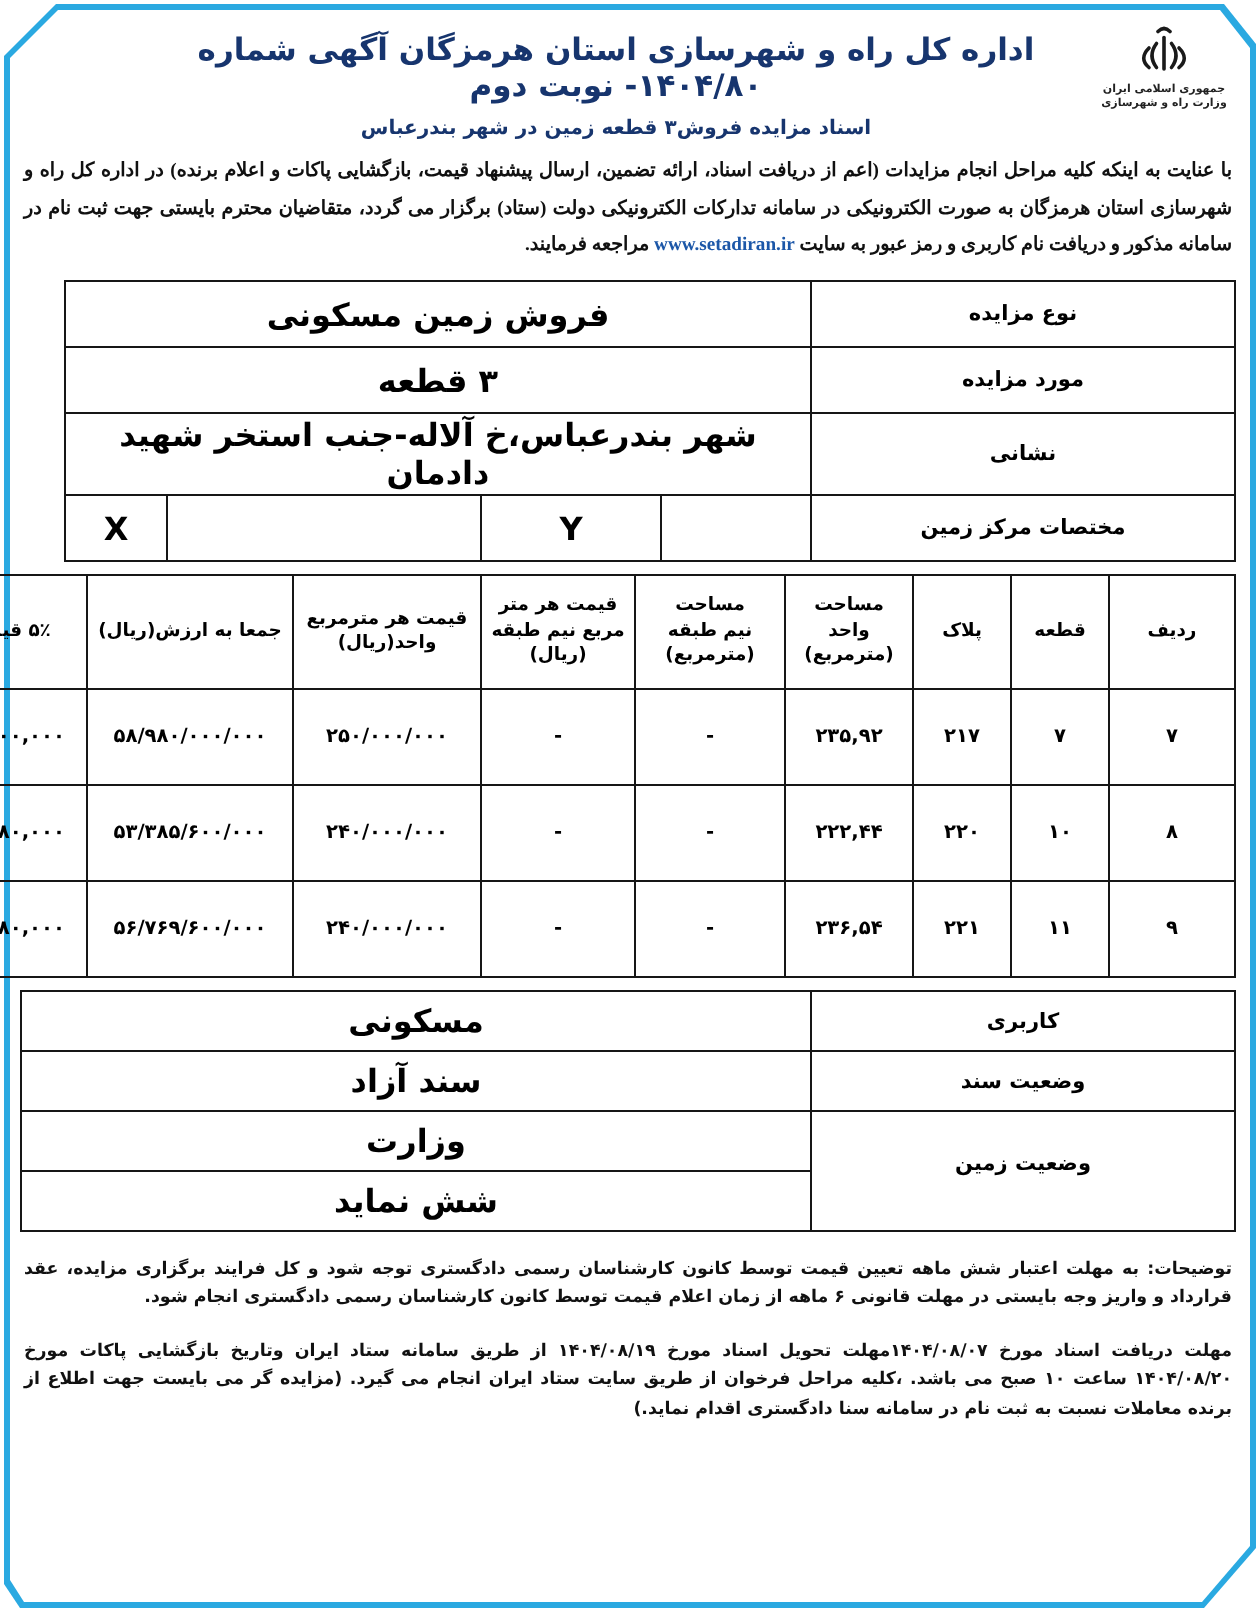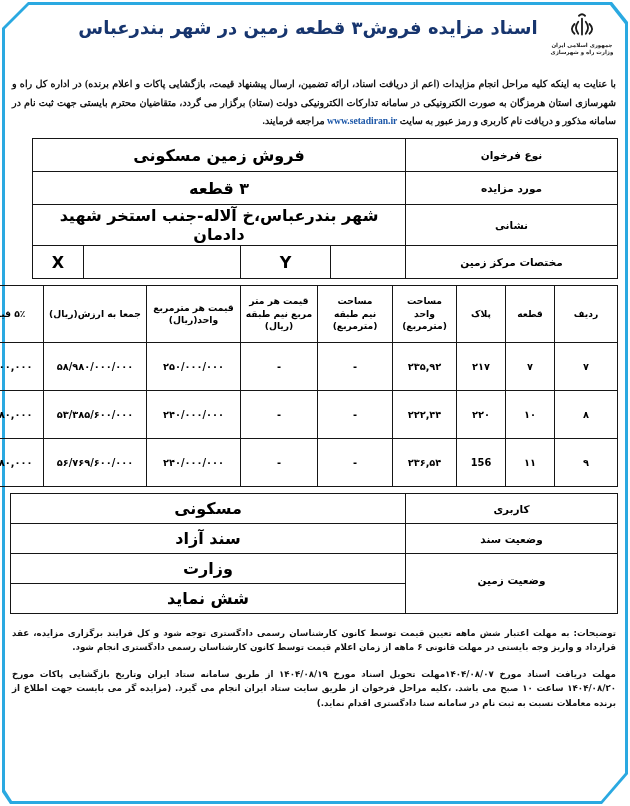--- a/index.html
+++ b/index.html
@@ -14,21 +14,21 @@
                       calc(100% - 24px) 100%, 7px 100%, 0 calc(100% - 11px), 0 24px);}
   .content{position:absolute;inset:8px 12px 8px 10px;}
 
   
   .hdr{display:flex;align-items:flex-start;min-height:58px;margin-top:2px;}
   .logo{width:72px;text-align:center;padding-top:2px;}
   .logo svg{display:block;margin:0 auto;}
   .logo-txt{font-size:5.5px;line-height:1.25;color:#222;font-weight:bold;}
   .titles{flex:1;text-align:center;color:#17356e;padding-left:60px;}
   .title{font-size:15.5px;font-weight:bold;margin-top:6px;}
-  .subtitle{font-size:18px;font-weight:bold;margin-top:7px;}
+  .subtitle{font-size:10px;font-weight:bold;margin-top:7px;}
 
   
   .intro{margin:7px 2px 0 2px;font-size:9.6px;font-weight:bold;line-height:1.95;
          text-align:justify;color:#111;font-family:Liberation Serif, serif;}
   .intro a{color:#1c57a8;text-decoration:none;font-weight:bold;}
 
   
   table{border-collapse:collapse;}
   td,th{border:1.6px solid #161616;text-align:center;vertical-align:middle;
         font-weight:bold;color:#000;padding:1px 3px;}
@@ -77,34 +77,35 @@
             <path d="M25 13 q6 8 0 16"></path>
             <path d="M10 16 q-7 7 0 13"></path>
             <path d="M30 16 q7 7 0 13"></path>
             <path d="M16 5 q4 -4 8 0"></path>
           </svg>
         </span>
         <div class="logo-txt">جمهوری اسلامی ایران</div>
         <div class="logo-txt">وزارت راه و شهرسازی</div>
       </div>
       <div class="titles">
+        <div class="title">اداره کل راه و شهرسازی استان هرمزگان آگهی شماره ۱۴۰۴/۸۰- نوبت دوم</div>
         <div class="subtitle">اسناد مزایده فروش۳ قطعه زمین در شهر بندرعباس</div>
       </div>
     </div>
 
     <p class="intro">
       <span>با عنایت به اینکه کلیه مراحل انجام مزایدات (اعم از دریافت اسناد، ارائه تضمین، ارسال پیشنهاد قیمت، بازگشایی پاکات و اعلام برنده) در اداره کل راه و شهرسازی استان هرمزگان به صورت الکترونیکی در سامانه تدارکات الکترونیکی دولت (ستاد) برگزار می گردد، متقاضیان محترم بایستی جهت ثبت نام در سامانه مذکور و دریافت نام کاربری و رمز عبور به سایت</span>
       <a href="#">www.setadiran.ir</a>
       <span>مراجعه فرمایند.</span>
     </p>
 
     <table class="info-table">
       <tbody>
         <tr>
-          <td class="lblcol">نوع فرخوان</td>
+          <td class="lblcol">نوع مزایده</td>
           <td class="val" colspan="4">فروش زمین مسکونی</td>
         </tr>
         <tr>
           <td class="lblcol">مورد مزایده</td>
           <td class="val" colspan="4">۳ قطعه</td>
         </tr>
         <tr>
           <td class="lblcol">نشانی</td>
           <td class="val" colspan="4">شهر بندرعباس،خ آلاله-جنب استخر شهید دادمان</td>
         </tr>
@@ -158,21 +159,21 @@
           <td>۲۲۲,۴۴</td>
           <td>-</td>
           <td>-</td>
           <td>۲۴۰/۰۰۰/۰۰۰</td>
           <td>۵۳/۳۸۵/۶۰۰/۰۰۰</td>
           <td>۲,۶۶۹,۲۸۰,۰۰۰</td>
         </tr>
         <tr>
           <td>۹</td>
           <td>۱۱</td>
-          <td>156</td>
+          <td>۲۲۱</td>
           <td>۲۳۶,۵۴</td>
           <td>-</td>
           <td>-</td>
           <td>۲۴۰/۰۰۰/۰۰۰</td>
           <td>۵۶/۷۶۹/۶۰۰/۰۰۰</td>
           <td>۲,۸۳۸,۴۸۰,۰۰۰</td>
         </tr>
       </tbody>
     </table>
 

